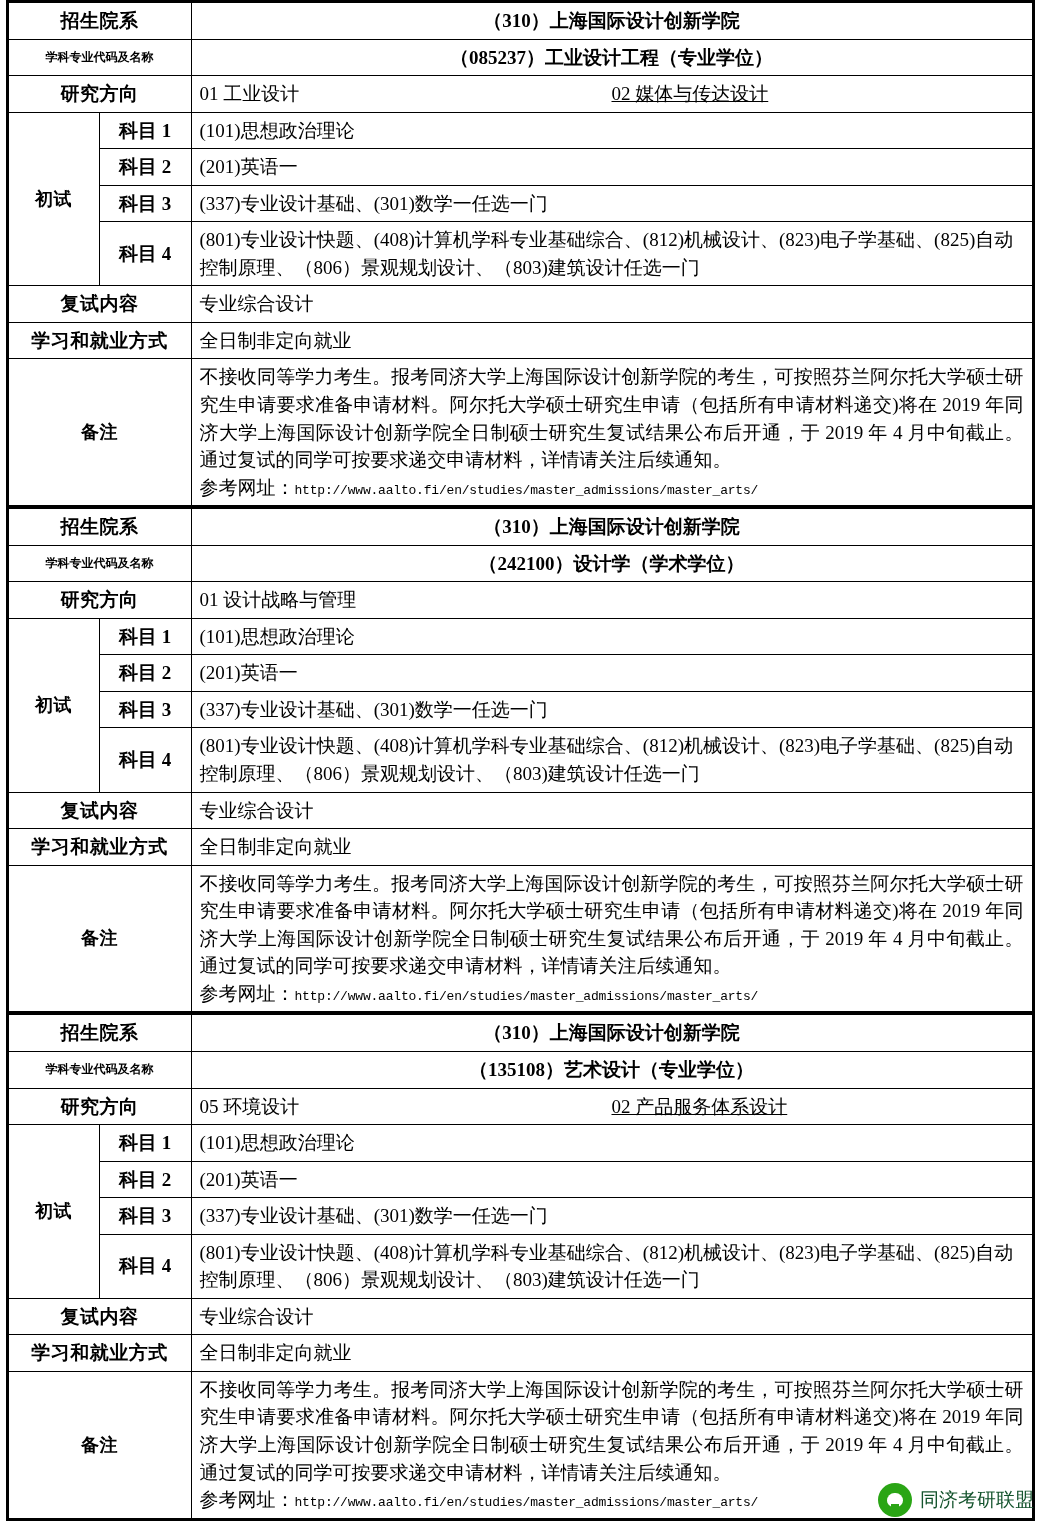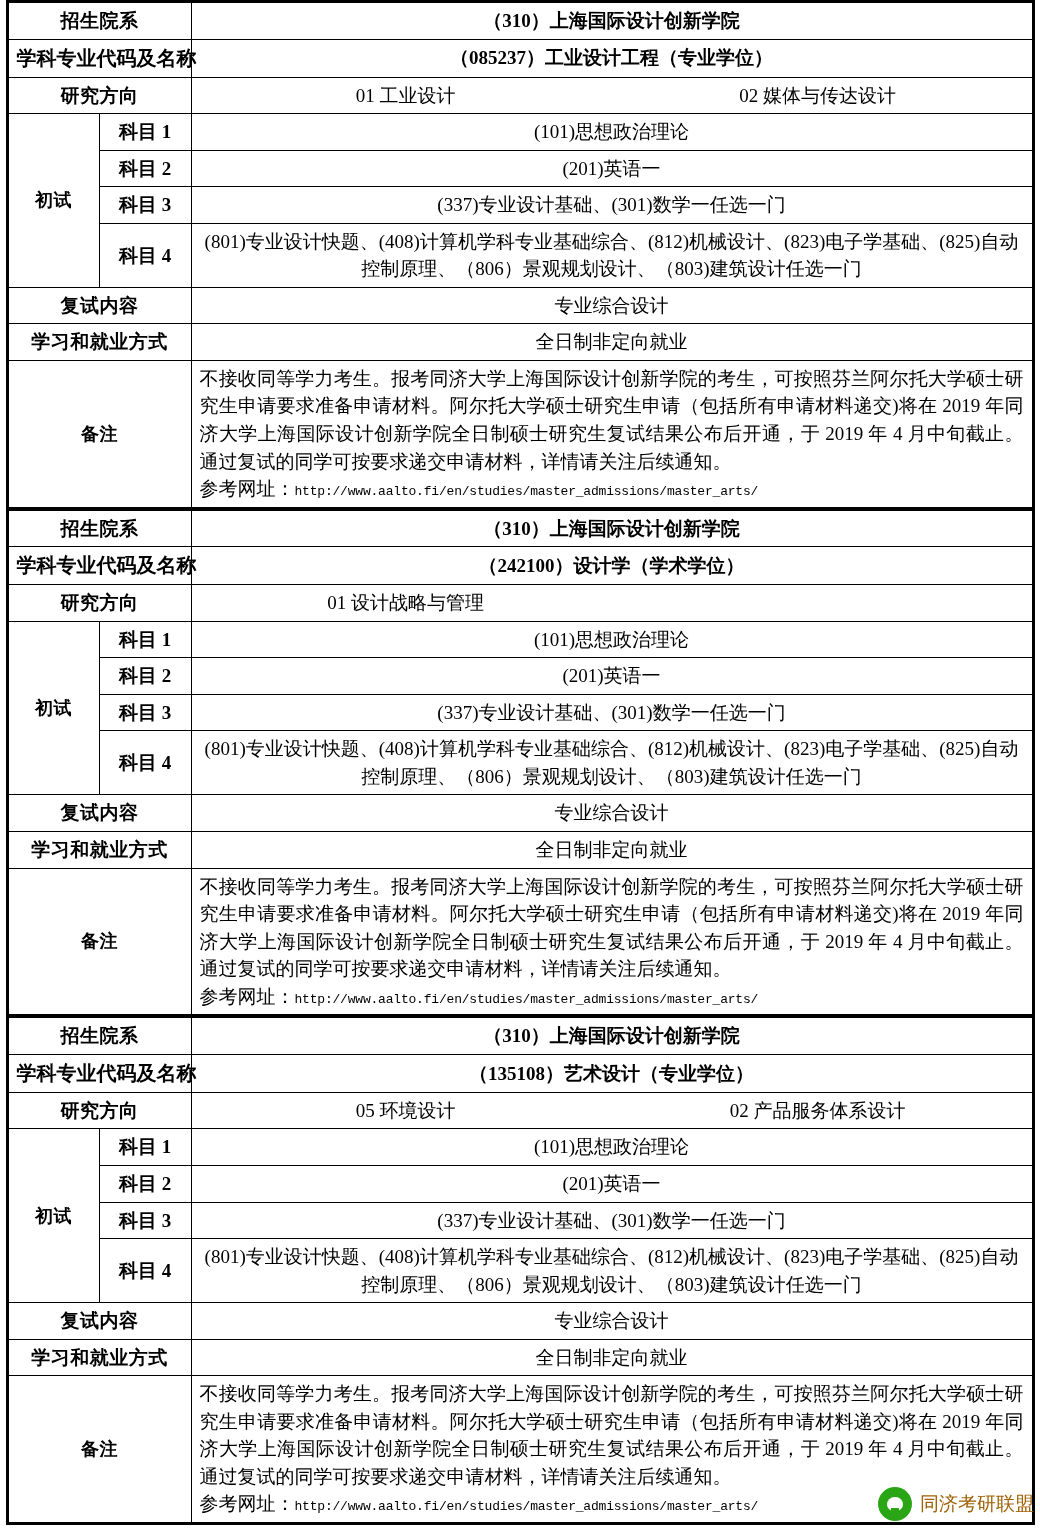--- a/index.html
+++ b/index.html
@@ -41,41 +41,41 @@
   col.c3 { width: 842px; }
 
   .lbl {
     text-align: center;
     font-weight: bold;
     font-size: 20px;
     letter-spacing: 0.5px;
     white-space: nowrap;
   }
   .lbl.small {
-    font-size: 20px;
+    font-size: 12px;
     letter-spacing: 0;
   }
   .lbl.tall {
     font-size: 18px;
   }
   .ctr-head {
     text-align: center;
     font-weight: bold;
     font-size: 21px;
     font-family: Liberation Serif, serif;
   }
   .val {
-    text-align: center;
+    text-align: left;
     font-size: 19px;
   }
   .dir-row {
     display: flex;
   }
   .dir-a { width: 50%; }
-  .dir-b { width: 50%; }
+  .dir-b { width: 50%; text-decoration: underline; }
   .subj {
     text-align: center;
     font-weight: bold;
     font-size: 19px;
     white-space: nowrap;
   }
   .note {
     text-align: justify;
     font-size: 19px;
     line-height: 1.5;
@@ -118,21 +118,21 @@
   }
   .wm-logo:after {
     content: "";
     position: absolute;
     left: 13px; top: 21px;
     width: 8px; height: 5px;
     background: #2aa515;
   }
   .wm-text {
     font-size: 19px;
-    color: #a16207;
+    color: #14532d;
     font-family: Liberation Mono, monospace;
     white-space: nowrap;
   }
 </style>
 </head>
 <body>
 
 <div class="page">
 
   <table class="block">

